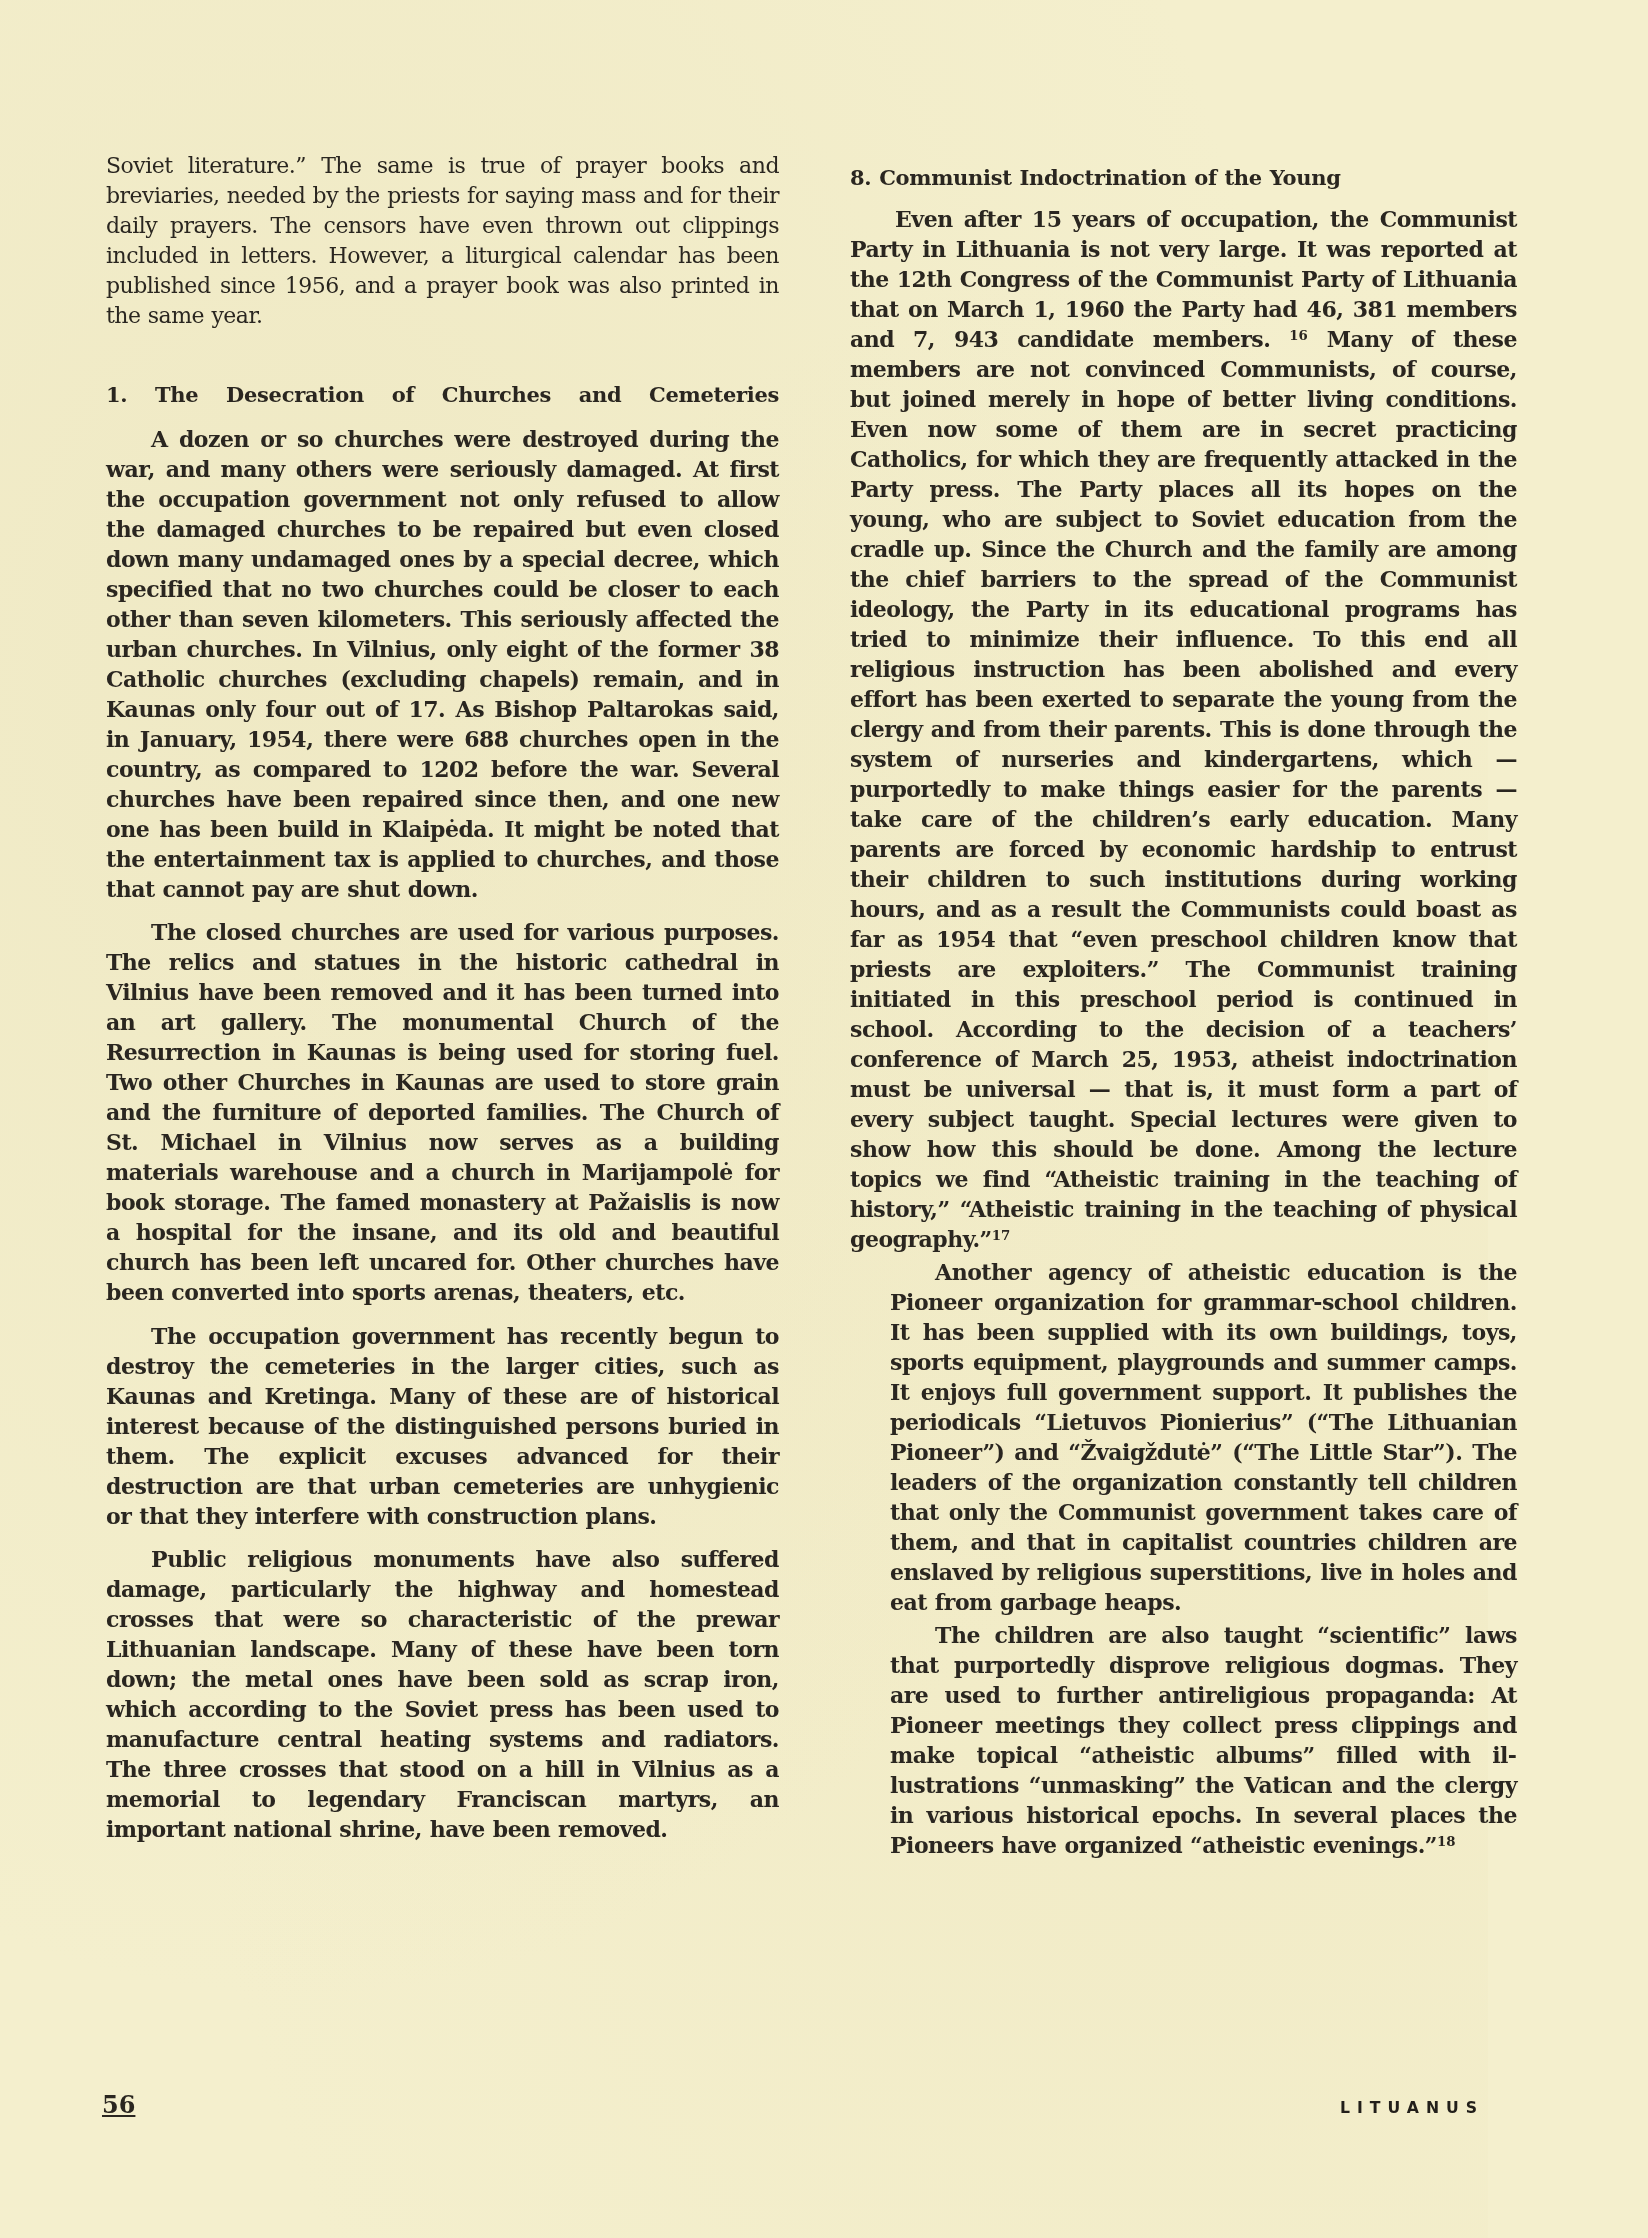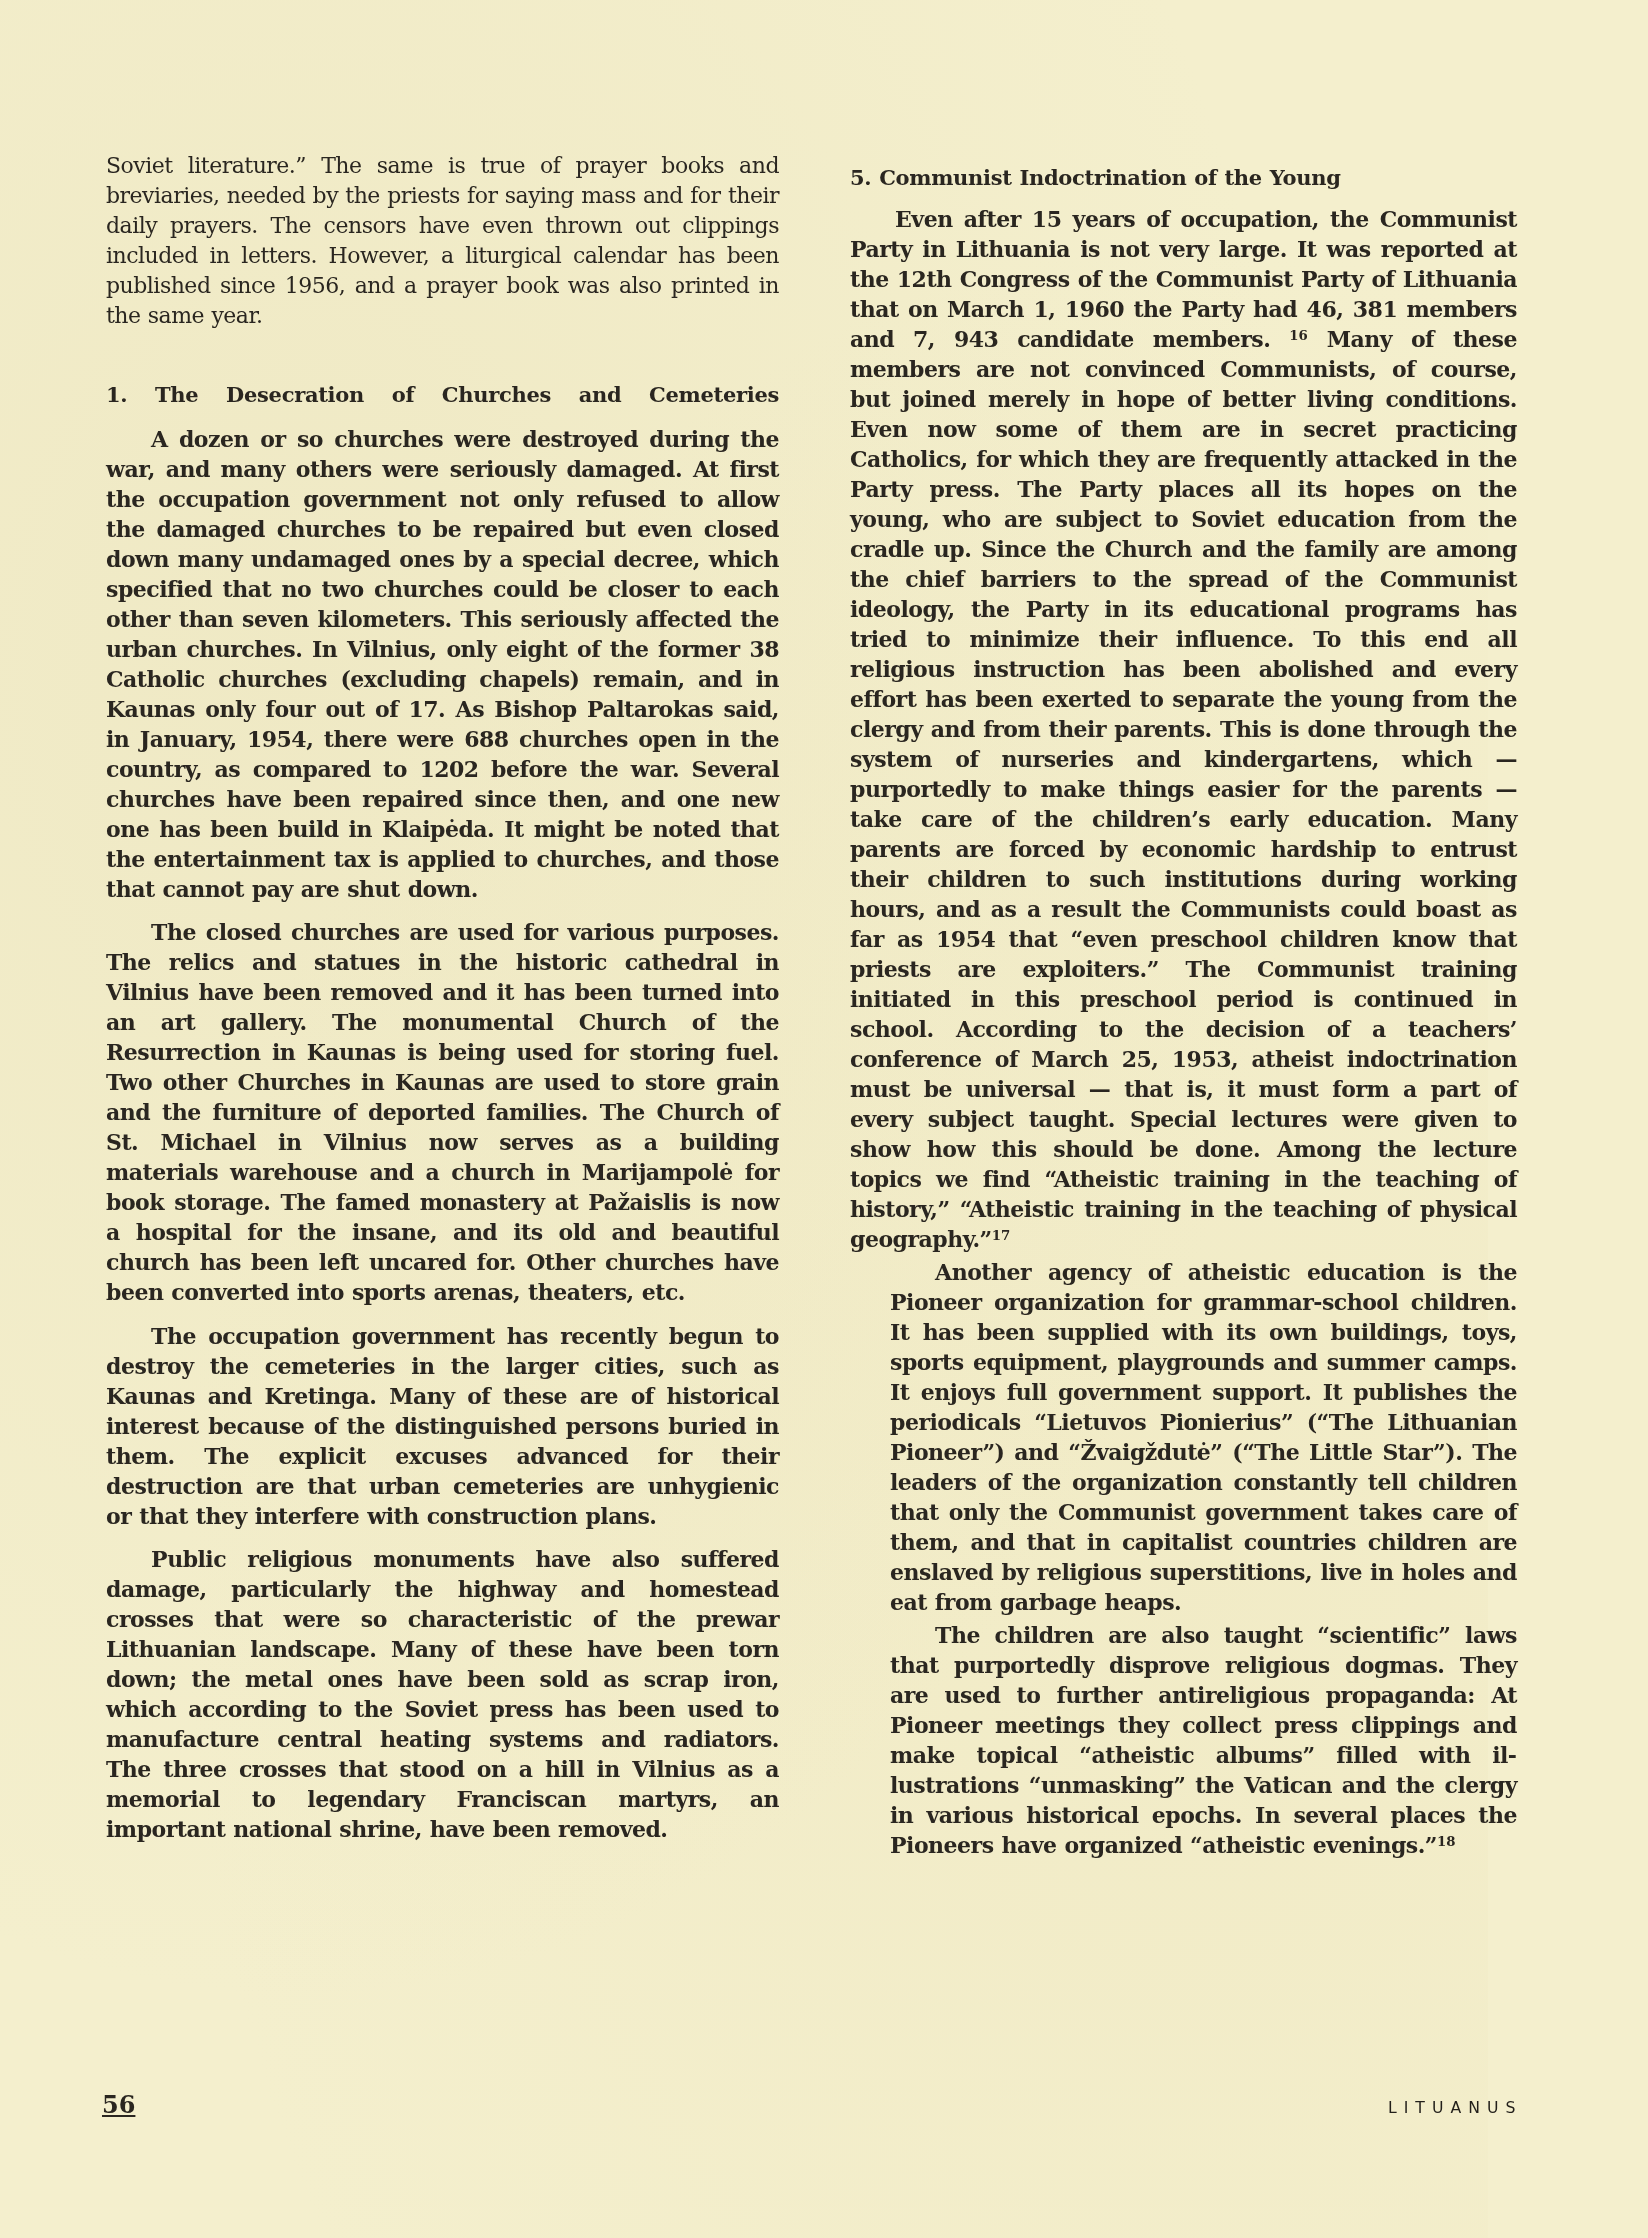--- a/index.html
+++ b/index.html
@@ -68,45 +68,44 @@
     font-weight: bold;
     font-size: 24px;
     color: #2a2620;
     text-decoration: underline;
   }
   .footer-journal {
     position: absolute;
     left: 1340px;
     top: 2098px;
     font-family: "DejaVu Sans", sans-serif;
-    font-weight: normal;
+    font-weight: bold;
     font-size: 15.7px;
     letter-spacing: 7px;
     color: #221f1a;
-    margin-left: 48px;
   }
 </style>
 </head>
 <body>
 
 <div class="page">
 
   <div class="column col-left">
     <p>Soviet literature.” The same is true of prayer books and breviaries, needed by the priests for saying mass and for their daily prayers. The censors have even thrown out clippings included in letters. However, a liturgical calendar has been published since 1956, and a prayer book was also printed in the same year.</p>
 
     <h2 class="section-heading">1. The Desecration of Churches and Cemeteries</h2>
 
     <p class="indent">A dozen or so churches were destroyed during the war, and many others were seriously damaged. At first the occupation government not only refused to allow the damaged churches to be repaired but even closed down many undamaged ones by a special decree, which specified that no two churches could be closer to each other than seven kilometers. This seriously affected the urban churches. In Vilnius, only eight of the former 38 Catholic churches (excluding chapels) remain, and in Kaunas only four out of 17. As Bishop Paltarokas said, in January, 1954, there were 688 churches open in the country, as compared to 1202 before the war. Several churches have been repaired since then, and one new one has been build in Klaipėda. It might be noted that the en­tertainment tax is applied to churches, and those that cannot pay are shut down.</p>
     <p class="indent para-gap">The closed churches are used for various pur­poses. The relics and statues in the historic cathedral in Vilnius have been removed and it has been turned into an art gallery. The monu­mental Church of the Resurrection in Kaunas is being used for storing fuel. Two other Churches in Kaunas are used to store grain and the furniture of deported families. The Church of St. Michael in Vilnius now serves as a building materials warehouse and a church in Marijampolė for book storage. The famed monastery at Pažais­lis is now a hospital for the insane, and its old and beautiful church has been left uncared for. Other churches have been converted into sports arenas, theaters, etc.</p>
     <p class="indent para-gap">The occupation government has recently begun to destroy the cemeteries in the larger cities, such as Kaunas and Kretinga. Many of these are of historical interest because of the distinguished persons buried in them. The ex­plicit excuses advanced for their destruction are that urban cemeteries are unhygienic or that they interfere with construction plans.</p>
     <p class="indent para-gap">Public religious monuments have also suf­fered damage, particularly the highway and home­stead crosses that were so characteristic of the prewar Lithuanian landscape. Many of these have been torn down; the metal ones have been sold as scrap iron, which according to the Soviet press has been used to manufacture central heating systems and radiators. The three crosses that stood on a hill in Vilnius as a memorial to legendary Franciscan martyrs, an important na­tional shrine, have been removed.</p>
   </div>
 
   <div class="column col-right">
-    <h2 class="section-heading">5. Communist Indoctrination of the Young</h2>
+    <h2 class="section-heading">8. Communist Indoctrination of the Young</h2>
 
     <p class="indent"><span>Even after 15 years of occupation, the Com­munist Party in Lithuania is not very large. It was reported at the 12th Congress of the Com­munist Party of Lithuania that on March 1, 1960 the Party had 46, 381 members and 7, 943 candi­date members.</span> <sup class="fn">16</sup><span> Many of these members are not convinced Communists, of course, but joined merely in hope of better living conditions. Even now some of them are in secret practicing Catholics, for which they are frequently attacked in the Party press. The Party places all its hopes on the young, who are subject to Soviet education from the cradle up. Since the Church and the family are among the chief barriers to the spread of the Communist ideology, the Party in its educational programs has tried to minimize their influence. To this end all religious instruction has been abolished and every effort has been exerted to separate the young from the clergy and from their parents. This is done through the system of nurseries and kindergartens, which — purportedly to make things easier for the parents — take care of the children’s early education. Many parents are forced by economic hardship to entrust their children to such institutions during working hours, and as a result the Communists could boast as far as 1954 that “even preschool children know that priests are exploiters.” The Communist train­ing initiated in this preschool period is continued in school. According to the decision of a teachers’ conference of March 25, 1953, atheist indoctrination must be universal — that is, it must form a part of every subject taught. Special lectures were given to show how this should be done. Among the lecture topics we find “Atheistic training in the teaching of history,” “Atheistic training in the teaching of physical geography.”</span><sup class="fn">17</sup></p>
 
     <p class="indent para-gap-sm">Another agency of atheistic education is the Pioneer organization for grammar-school child­ren. It has been supplied with its own buildings, toys, sports equipment, playgrounds and summer camps. It enjoys full government support. It publishes the periodicals “Lietuvos Pionierius” (“The Lithuanian Pioneer”) and “Žvaigždutė” (“The Little Star”). The leaders of the organization constantly tell children that only the Communist government takes care of them, and that in capitalist countries children are enslaved by reli­gious superstitions, live in holes and eat from garbage heaps.</p>
 
     <p class="indent para-gap-sm"><span>The children are also taught “scientific” laws that purportedly disprove religious dogmas. They are used to further antireligious propaganda: At Pioneer meetings they collect press clippings and make topical “atheistic albums” filled with il­lustrations “unmasking” the Vatican and the clergy in various historical epochs. In several places the Pioneers have organized “atheistic eve­nings.”</span><sup class="fn">18</sup></p>
 
   </div>
 
   <div class="footer-page-number">56</div>

